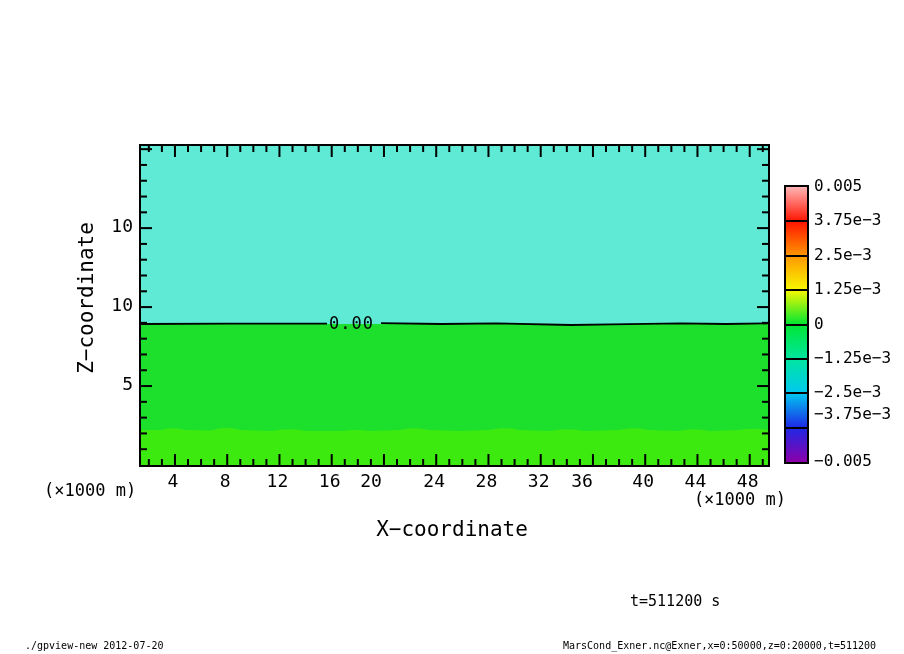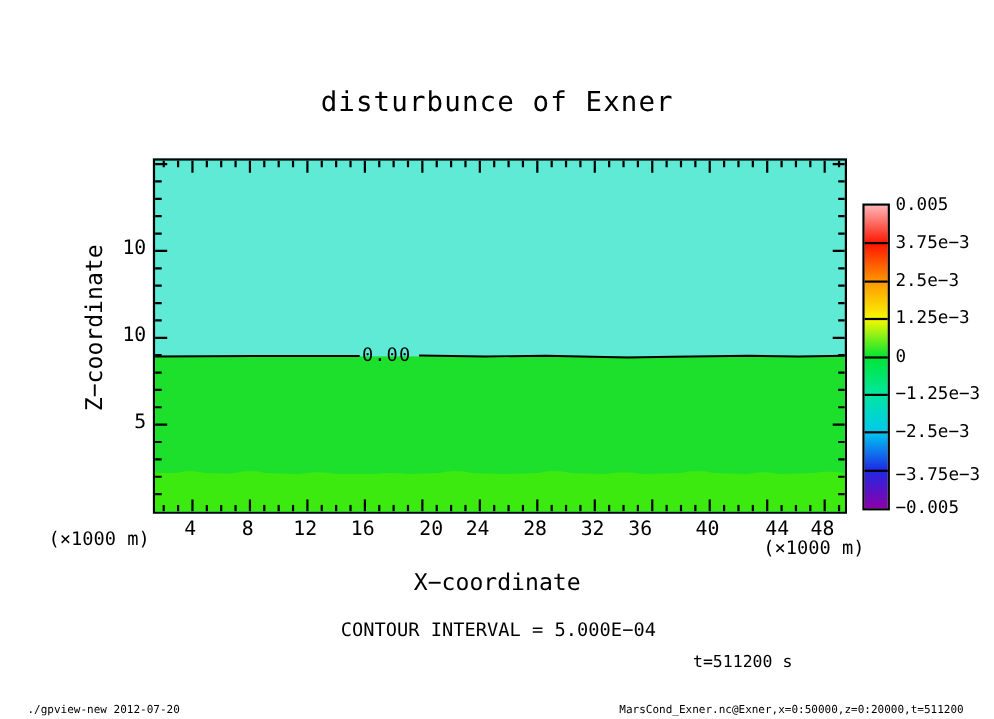--- a/index.html
+++ b/index.html
@@ -26,21 +26,20 @@
   .cbl{position:absolute;left:814px;font-size:16px;white-space:nowrap;}
   .footer{top:640px;font-size:10px;white-space:nowrap;}
   .f-left{left:25px;text-align:center;}
   .f-right{left:563px;width:290px;text-align:center;}
 </style>
 </head>
 <body>
 
 <div class="stage">
 
-  <div class="abs title">disturbunce of Exner</div>
 
   <div class="abs ylabel">Z−coordinate</div>
 
   <div class="abs plot">
     <div class="region-mid"></div>
     <svg id="plot-svg" width="627" height="319" viewBox="0 0 627 319">
 
       <path fill="#3cea10" stroke="none" d="M0,284 L20,284 Q30,280.5 45,284 L70,284.5 Q85,280 100,284 L130,285 Q150,281.5 165,285
            L200,285 Q215,283 230,285 L258,284 Q273,280.5 288,284 L318,285 L348,284 Q363,280.5 378,284
            L408,285 Q428,281.5 443,285 L478,284 Q493,280.5 508,284 L538,285 Q553,281.5 568,285
@@ -190,58 +189,57 @@
         </g>
     </svg>
     <div class="czero">0.00</div>
   </div>
 
   <div id="xticklabels">
       <div class="abs ticklabel xt" style="left: 150.963px;">4</div>
       <div class="abs ticklabel xt" style="left: 203.212px;">8</div>
       <div class="abs ticklabel xt" style="left: 255.462px;">12</div>
       <div class="abs ticklabel xt" style="left: 307.712px; text-align: center;">16</div>
-      <div class="abs ticklabel xt" style="left: 370px;">20</div>
+      <div class="abs ticklabel xt" style="left: 349px;">20</div>
       <div class="abs ticklabel xt" style="left: 412.212px;">24</div>
       <div class="abs ticklabel xt" style="left: 464.462px;">28</div>
       <div class="abs ticklabel xt" style="left: 516.712px;">32</div>
       <div class="abs ticklabel xt" style="left: 560px;">36</div>
       <div class="abs ticklabel xt" style="left: 621.212px;">40</div>
-      <div class="abs ticklabel xt" style="left: 673.462px; text-align: right;">44</div>
+      <div class="abs ticklabel xt" style="left: 673.462px;">44</div>
       <div class="abs ticklabel xt" style="left: 725.712px;">48</div>
     </div>
   <div id="yticklabels">
       <div class="abs ticklabel yt" style="left: 101px; top: 373.04px;">5</div>
       <div class="abs ticklabel yt" style="left: 101px; top: 294.079px;">10</div>
       <div class="abs ticklabel yt" style="left: 101px; top: 215.119px;">10</div>
     </div>
 
   <div class="abs yunit">(×1000 m)</div>
   <div class="abs xunit">(×1000 m)</div>
   <div class="abs xlabel">X−coordinate</div>
-  <div class="abs cintv">CONTOUR INTERVAL = 5.000E−04</div>
   <div class="abs tlabel">t=511200 s</div>
 
   <div class="abs cbar" id="colorbar" style="background: linear-gradient(rgb(255, 180, 180) 0%, rgb(255, 20, 0) 12.5%, rgb(255, 150, 0) 25%, rgb(248, 248, 0) 37.5%, rgb(0, 230, 50) 50%, rgb(0, 230, 160) 62.5%, rgb(0, 200, 240) 75%, rgb(30, 40, 230) 87.5%, rgb(140, 0, 170) 100%);">
       <div class="sep" style="top: 33.375px;"></div>
       <div class="sep" style="top: 67.75px;"></div>
       <div class="sep" style="top: 102.125px;"></div>
       <div class="sep" style="top: 136.5px;"></div>
       <div class="sep" style="top: 170.875px;"></div>
       <div class="sep" style="top: 205.25px;"></div>
       <div class="sep" style="top: 239.625px;"></div>
     </div>
   <div id="cbarlabels">
       <div class="cbl" style="top: 176px;">0.005</div>
       <div class="cbl" style="top: 210.375px;">3.75e−3</div>
       <div class="cbl" style="top: 244.75px;">2.5e−3</div>
       <div class="cbl" style="top: 279.125px;">1.25e−3</div>
       <div class="cbl" style="top: 313.5px;">0</div>
       <div class="cbl" style="top: 347.875px;">−1.25e−3</div>
       <div class="cbl" style="top: 382.25px;">−2.5e−3</div>
-      <div class="cbl" style="top: 421px;">−3.75e−3</div>
+      <div class="cbl" style="top: 404px;">−3.75e−3</div>
       <div class="cbl" style="top: 451px;">−0.005</div>
     </div>
 
   <div class="abs footer f-left">./gpview-new  2012-07-20</div>
   <div class="abs footer f-right">MarsCond_Exner.nc@Exner,x=0:50000,z=0:20000,t=511200</div>
 
 </div>
 
 </body></html>

